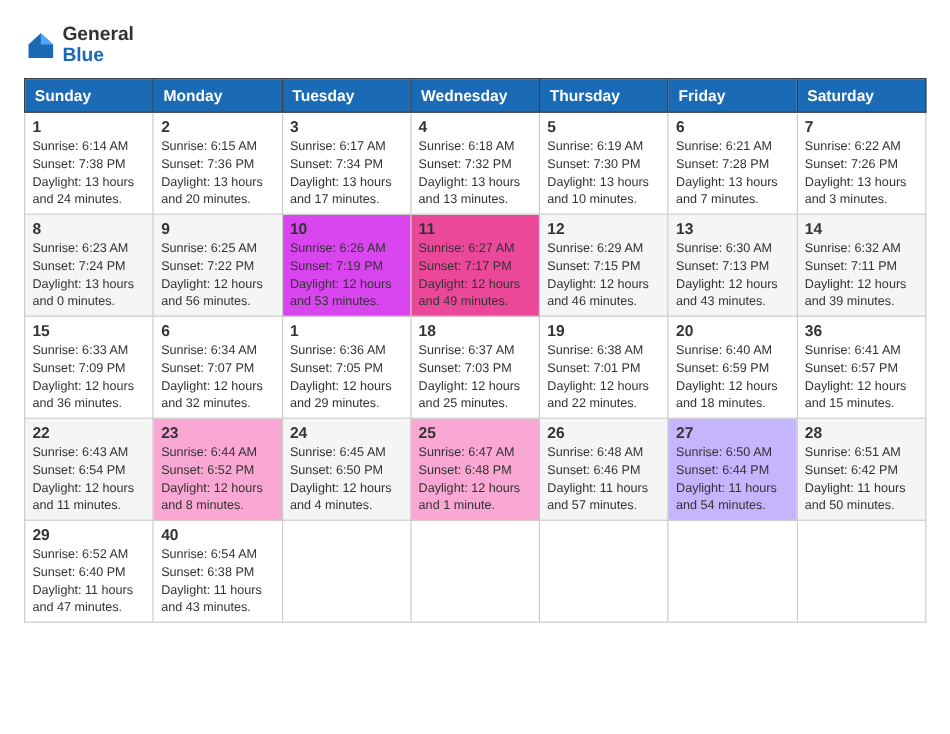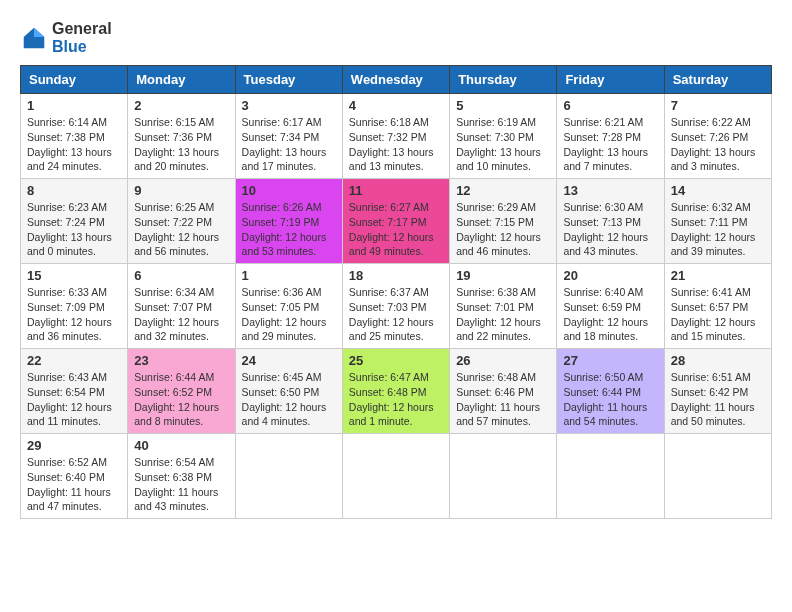--- a/index.html
+++ b/index.html
@@ -204,38 +204,38 @@
         </td>
         <td>
           <span class="day-number">19</span>
           <div class="day-info">Sunrise: 6:38 AM<br>Sunset: 7:01 PM<br>Daylight: 12 hours and 22 minutes.</div>
         </td>
         <td>
           <span class="day-number">20</span>
           <div class="day-info">Sunrise: 6:40 AM<br>Sunset: 6:59 PM<br>Daylight: 12 hours and 18 minutes.</div>
         </td>
         <td>
-          <span class="day-number">21</span>
+          <span class="day-number">36</span>
           <div class="day-info">Sunrise: 6:41 AM<br>Sunset: 6:57 PM<br>Daylight: 12 hours and 15 minutes.</div>
         </td>
       </tr>
       <tr class="week-row" style="background: rgb(245, 245, 245);">
         <td style="background: rgb(245, 245, 245); margin-top: 32px;">
           <span class="day-number">22</span>
           <div class="day-info">Sunrise: 6:43 AM<br>Sunset: 6:54 PM<br>Daylight: 12 hours and 11 minutes.</div>
         </td>
         <td style="background: #f9a8d4;">
           <span class="day-number">23</span>
           <div class="day-info">Sunrise: 6:44 AM<br>Sunset: 6:52 PM<br>Daylight: 12 hours and 8 minutes.</div>
         </td>
         <td style="background: rgb(245, 245, 245);">
           <span class="day-number">24</span>
           <div class="day-info">Sunrise: 6:45 AM<br>Sunset: 6:50 PM<br>Daylight: 12 hours and 4 minutes.</div>
         </td>
-        <td style="background: #bef264;">
+        <td style="background: #f9a8d4;">
           <span class="day-number">25</span>
           <div class="day-info">Sunrise: 6:47 AM<br>Sunset: 6:48 PM<br>Daylight: 12 hours and 1 minute.</div>
         </td>
         <td style="background: rgb(245, 245, 245);">
           <span class="day-number">26</span>
           <div class="day-info">Sunrise: 6:48 AM<br>Sunset: 6:46 PM<br>Daylight: 11 hours and 57 minutes.</div>
         </td>
         <td style="background: #c4b5fd;">
           <span class="day-number">27</span>
           <div class="day-info">Sunrise: 6:50 AM<br>Sunset: 6:44 PM<br>Daylight: 11 hours and 54 minutes.</div>

